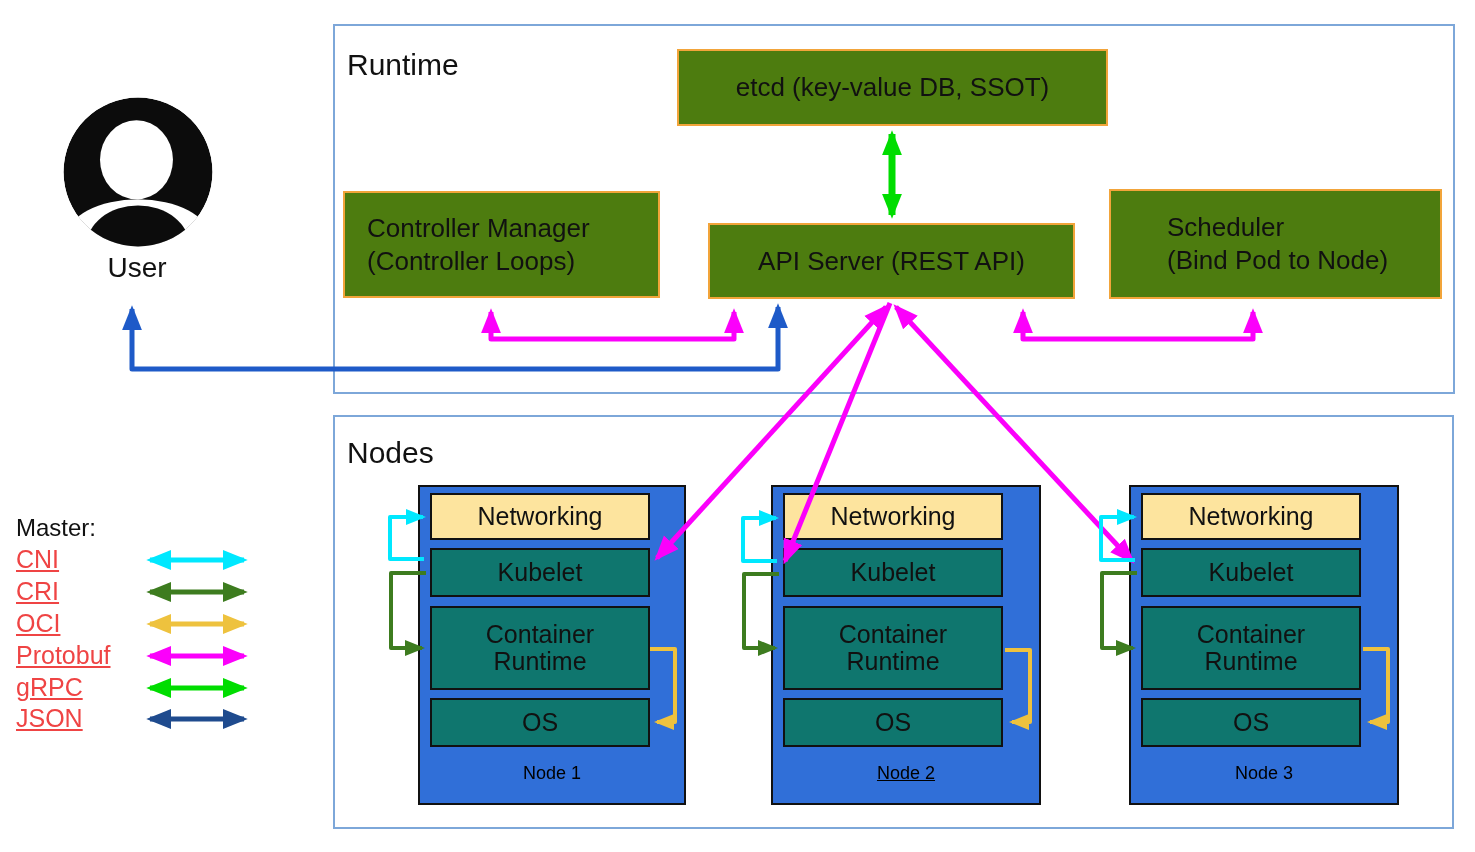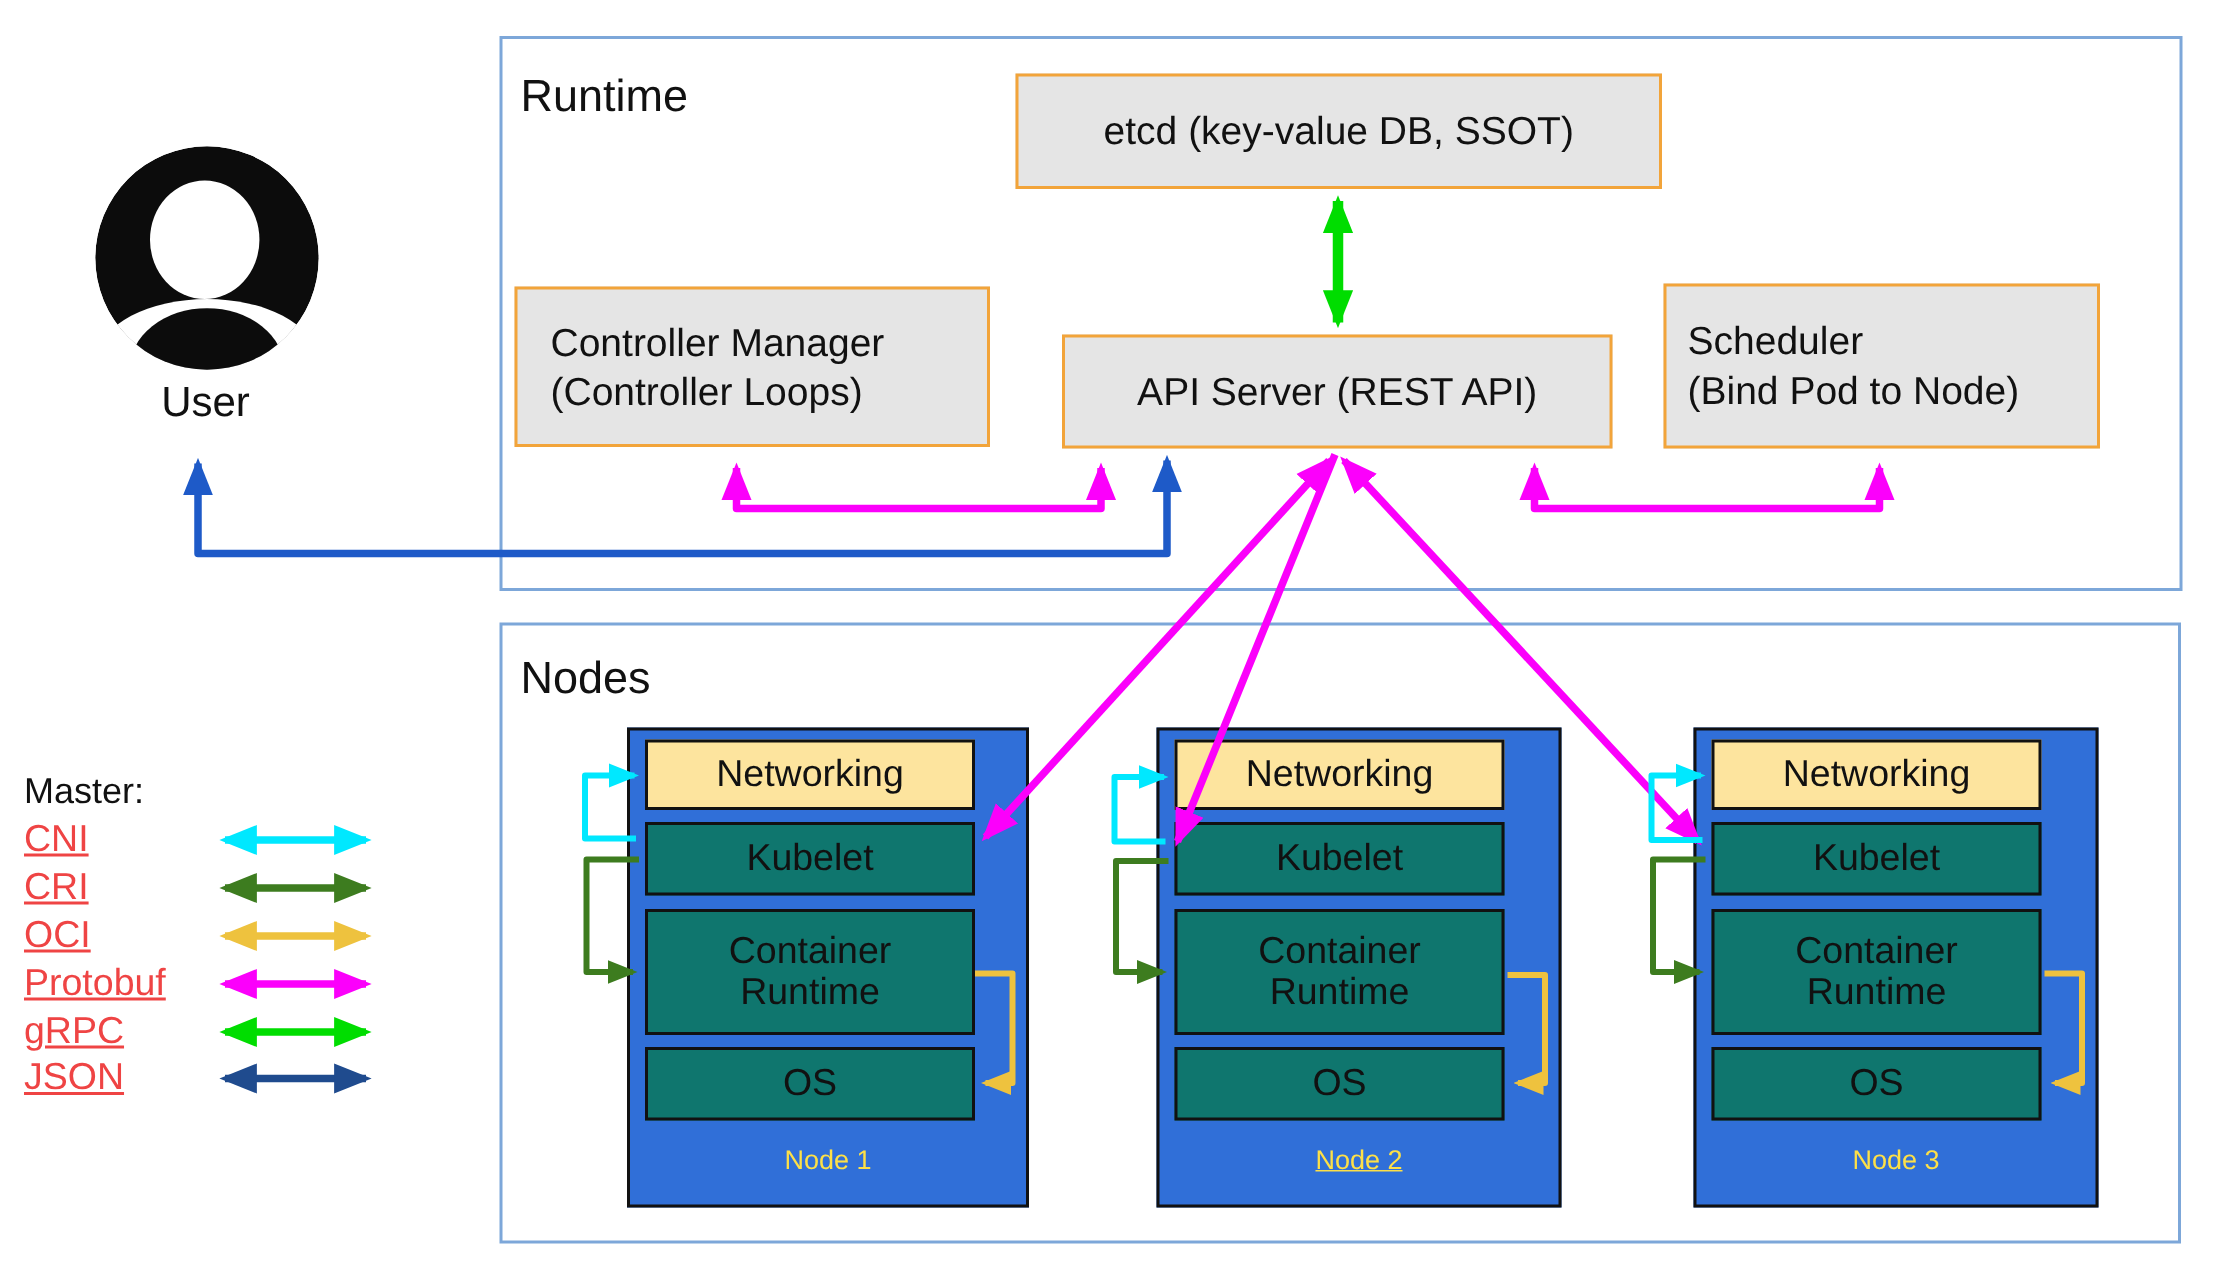--- a/index.html
+++ b/index.html
@@ -2,29 +2,29 @@
 <html><head>
 <meta charset="utf-8">
 <style>
   html,body{margin:0;padding:0;background:#fff;}
   #canvas{
     position:relative;width:1475px;height:852px;background:#fff;overflow:hidden;
     font-family:"Liberation Sans",sans-serif;color:#111;
   }
   .abs{position:absolute;}
   .frame{border:2px solid #7da7d9;background:transparent;}
-  .obox{border:2px solid #f2a43a;background:#e5e5e5;display:flex;align-items:center;justify-content:center;
+  .obox{border:2px solid #f2a43a;background:#4d7c0f;display:flex;align-items:center;justify-content:center;
         font-size:26px;line-height:33px;}
-  .obox.left{justify-content:flex-start;}
+  .obox.left{justify-content:flex-start;padding-left:42px;}
   .section-label{font-size:30px;}
   .node{background:#306fd8;border:2px solid #111;padding-left:28px;}
   .layer{position:absolute;left:10px;width:216px;background:#0f766e;border:2px solid #111;
          display:flex;align-items:center;justify-content:center;font-size:25px;line-height:27px;text-align:center;}
   .layer.networking{background:#fde49e;}
-  .node-name{position:absolute;left:0;width:100%;text-align:center;color:#fde047;font-size:18px;}
+  .node-name{position:absolute;left:0;width:100%;text-align:center;color:#000000;font-size:18px;}
   .legend-title{font-size:24px;}
   .legend-link{font-size:25px;color:#ef4444;text-decoration:underline;cursor:pointer;}
   .user-label{font-size:28px;text-align:center;}
   #arrow-layer{position:absolute;left:0;top:0;z-index:6;pointer-events:none;}
   .boxlayer{z-index:2;}
   .crwrap{display:block;width:165px;margin:0 auto;}
 </style>
 </head>
 <body>
 

